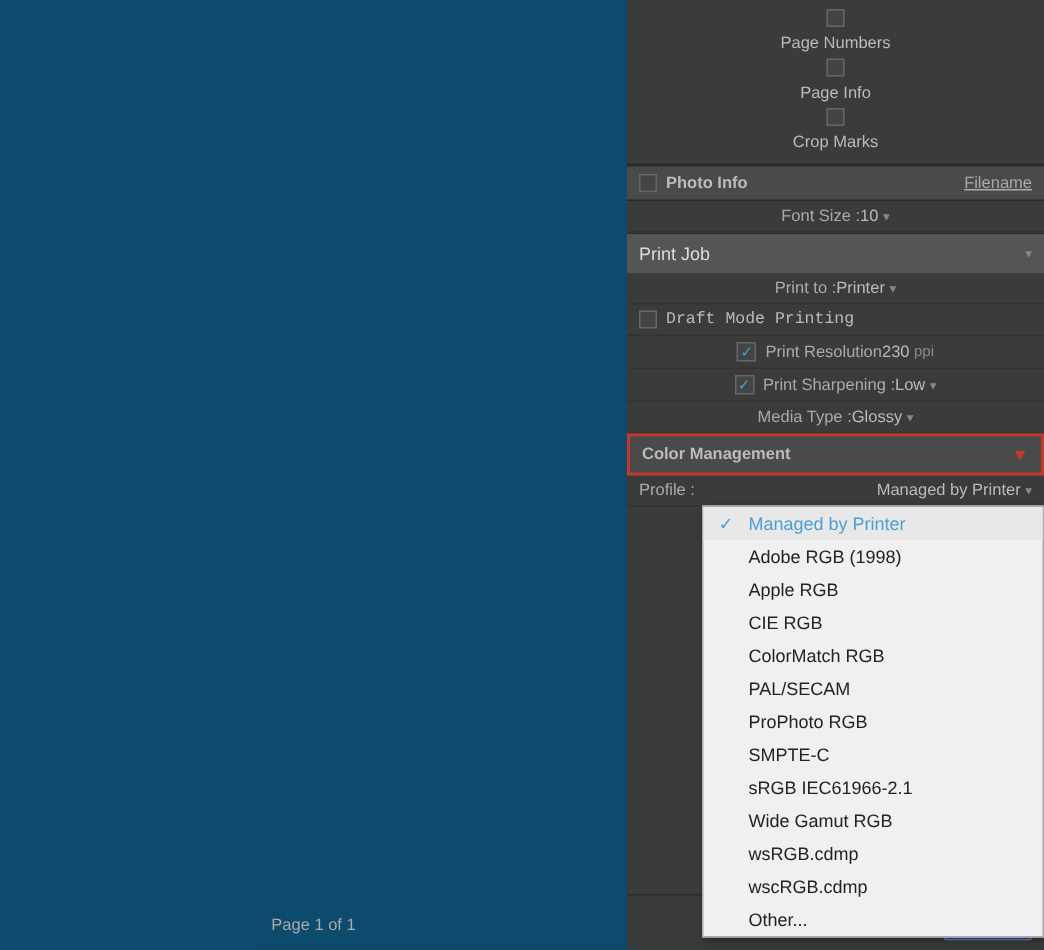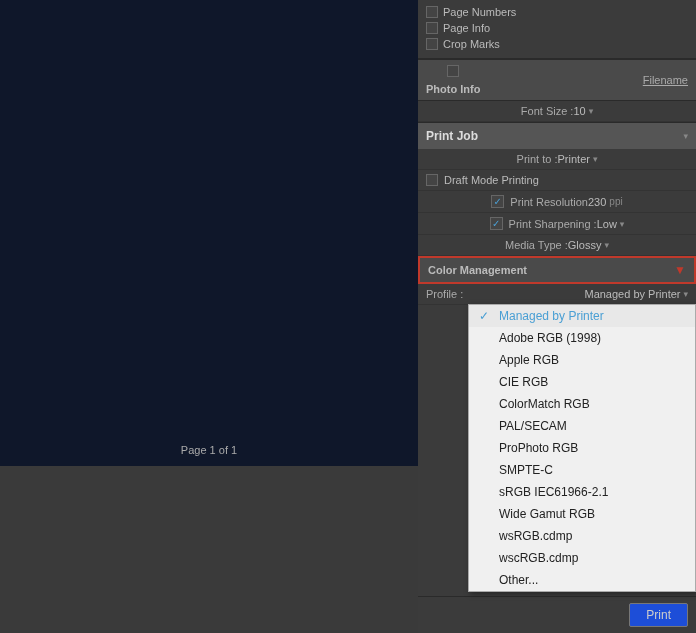--- a/index.html
+++ b/index.html
@@ -9,22 +9,22 @@
       background: #3a3a3a;
       font-family: Arial, sans-serif;
       font-size: 12px;
       color: #ccc;
       display: flex;
       overflow: hidden;
     }
 
     .left-panel {
       width: 418px;
-      height: 466px;
-      background: #0f172a;
+      height: 633px;
+      background: #0c4a6e;
       display: flex;
       align-items: center;
       justify-content: center;
       position: relative;
     }
 
     .page-indicator {
       position: absolute;
       bottom: 10px;
       left: 50%;
@@ -48,20 +48,21 @@
       border-bottom: 1px solid #2a2a2a;
     }
 
     .checkbox-row {
       display: flex;
       align-items: center;
       gap: 5px;
       padding: 2px 0;
       color: #bbb;
       font-size: 11px;
+      flex-direction: column;
     }
 
     .checkbox-box {
       width: 12px;
       height: 12px;
       border: 1px solid #666;
       background: #444;
       flex-shrink: 0;
       display: flex;
       align-items: center;
@@ -76,21 +77,20 @@
       align-items: center;
       justify-content: space-between;
       border-top: 1px solid #2a2a2a;
       border-bottom: 1px solid #2a2a2a;
     }
 
     .section-header-left {
       display: flex;
       align-items: center;
       gap: 6px;
-      flex-direction: column;
     }
 
     .section-header-title {
       color: #bbb;
       font-size: 11px;
       font-weight: bold;
     }
 
     .section-header-value {
       color: #aaa;
@@ -136,31 +136,32 @@
       padding: 6px 8px;
       display: flex;
       align-items: center;
       justify-content: space-between;
       border-top: 1px solid #2a2a2a;
     }
 
     .print-job-title {
       color: #ddd;
       font-size: 12px;
-      font-weight: bold;
+      font-weight: normal;
       text-align: right;
     }
 
     
     .check-row {
       display: flex;
       align-items: flex-end;
       gap: 6px;
       padding: 4px 8px;
       border-bottom: 1px solid #333;
+      font-family: Liberation Mono, monospace;
     }
 
     .check-label {
       color: #bbb;
       font-size: 11px;
     }
 
     .checked-box {
       width: 13px;
       height: 13px;

